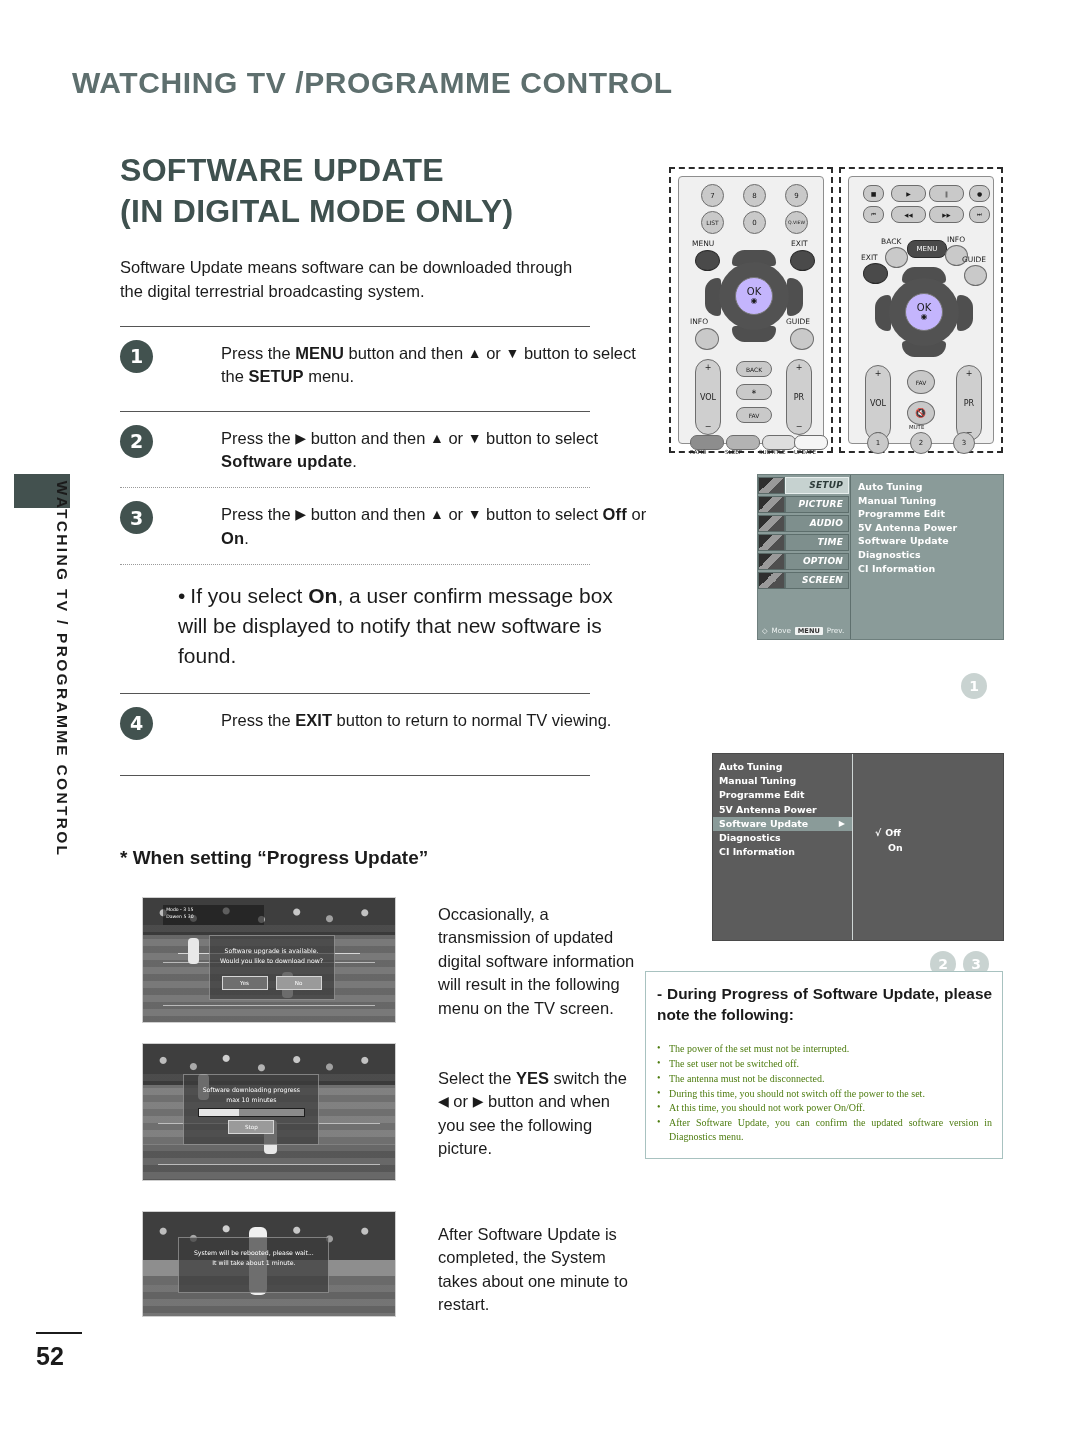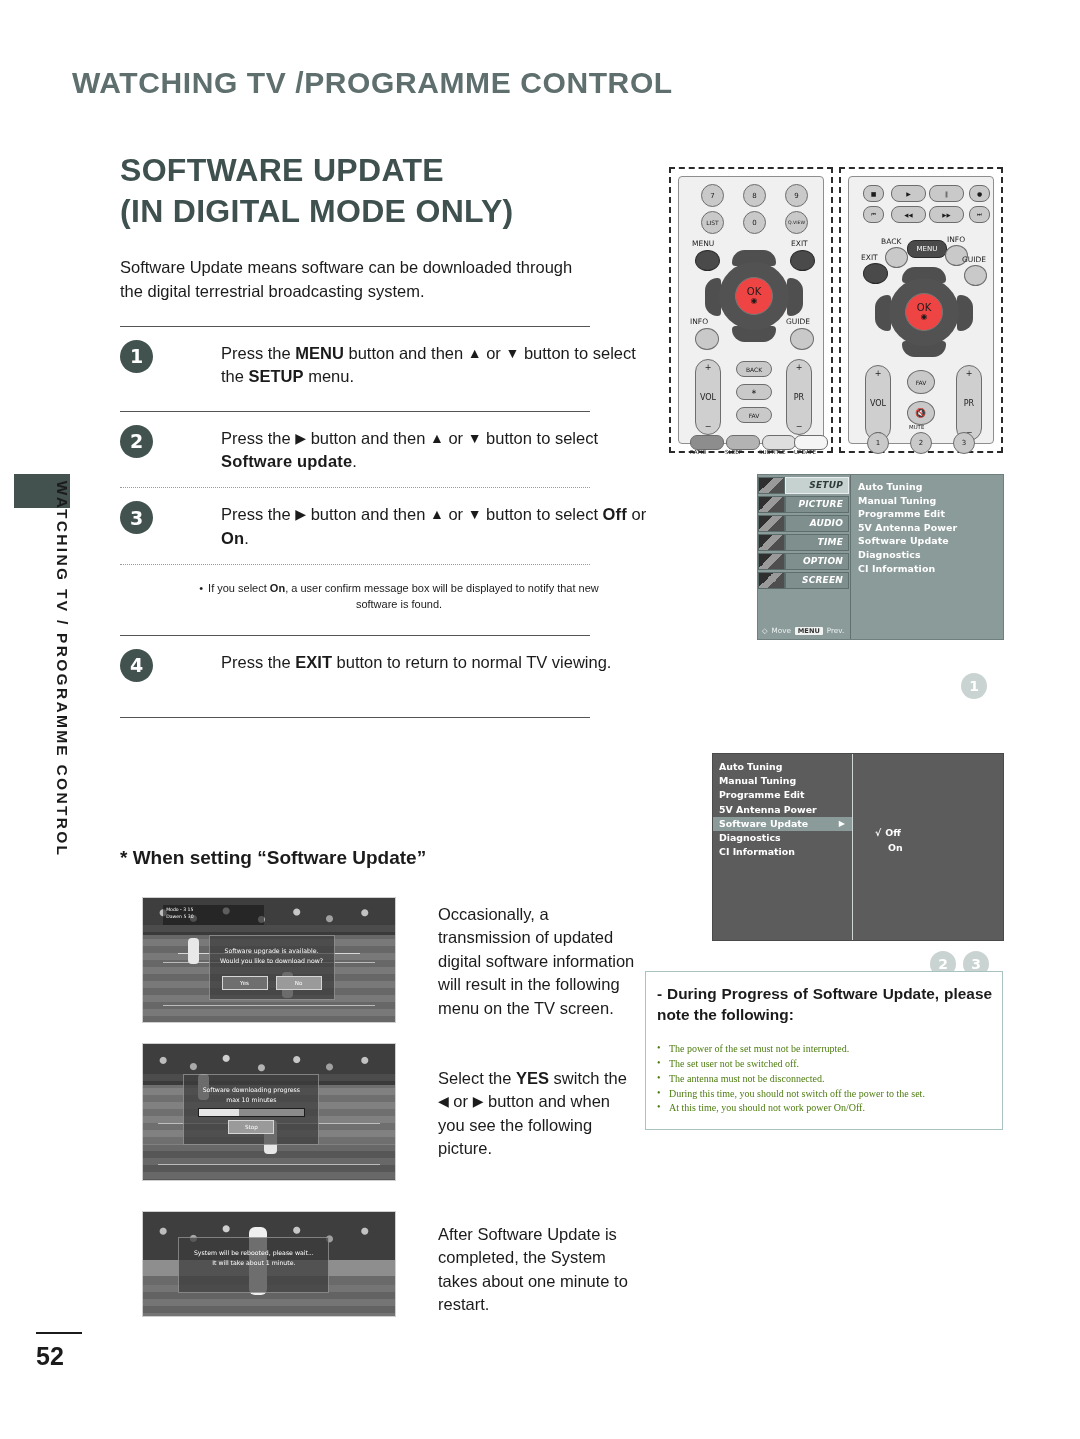--- a/index.html
+++ b/index.html
@@ -50,21 +50,21 @@
   .step{position:relative;padding-left:58px;min-height:44px;margin-top:15px;}
   .step .num{
     position:absolute;left:0;top:-2px;width:33px;height:33px;border-radius:50%;
     background:#42524f;color:#ffffff;font-size:19px;font-weight:700;
     display:flex;align-items:center;justify-content:center;
     font-family:"DejaVu Sans",sans-serif;
   }
   .step .txt{font-size:16.5px;line-height:1.42;width:442px;margin-left:43px;}
   .step .txt b{font-weight:700;}
   .step .txt .bb{font-weight:700;letter-spacing:.2px;}
-  .bullet{margin-top:16px;padding-left:58px;font-size:11px;line-height:1.42;width:442px;text-align:center;}
+  .bullet{margin-top:16px;padding-left:58px;font-size:21px;line-height:1.42;width:442px;}
   .bullet .dot{display:inline-block;margin-right:5px;}
 
   .arrow{font-size:14px;vertical-align:1px;}
 
   
   .subhead{
     position:absolute;left:120px;top:847px;
     font-size:19px;font-weight:700;color:#1b1b1b;white-space:nowrap;
   }
 
@@ -171,21 +171,21 @@
   .rlabel{
     position:absolute;font-size:7.5px;color:#1c1c1c;font-family:"DejaVu Sans",sans-serif;
     white-space:nowrap;
   }
   .dpad{
     position:absolute;width:90px;height:90px;
   }
   .dpad .seg{position:absolute;background:#4f4f4f;}
   .okbtn{
     position:absolute;left:50%;top:50%;transform:translate(-50%,-50%);
-    width:42px;height:42px;border-radius:50%;background:#ef4444;border:1px solid #777;
+    width:42px;height:42px;border-radius:50%;background:#c4b5fd;border:1px solid #777;
     display:flex;flex-direction:column;align-items:center;justify-content:center;
     font-size:10px;color:#1c1c1c;line-height:1;font-family:"DejaVu Sans",sans-serif;
   }
   .volpr{
     position:absolute;width:26px;height:76px;border-radius:13px;background:#cfcfcf;border:1px solid #6d6d6d;
     display:flex;flex-direction:column;align-items:center;justify-content:space-between;
     font-size:8px;color:#1c1c1c;padding:3px 0;box-sizing:border-box;
     font-family:"DejaVu Sans",sans-serif;
   }
   .colorbtn{position:absolute;width:32px;height:13px;border-radius:7px;border:1px solid #6d6d6d;}
@@ -319,21 +319,21 @@
   <hr class="solid">
 
   <div class="step">
     <div class="num">4</div>
     <div class="txt"><span>Press the </span><b>EXIT</b><span> button to return to normal TV viewing.</span></div>
   </div>
 
   <hr class="solid">
 </div>
 
-<div class="subhead">* When setting “Software Update”</div>
+<div class="subhead">* When setting “Progress Update”</div>
 
 <div class="tvrow" style="top:897px;">
   <div class="tvshot tv-a">
     <div class="court"></div>
     <div class="crowd-dots"></div>
     <div class="stripes"></div>
     <div class="courtline" style="left:8%;top:52%;width:84%;height:1px;"></div>
     <div class="courtline" style="left:8%;top:86%;width:84%;height:1px;"></div>
     <div class="net"></div>
     <div class="player" style="left:18%;top:32%;"></div>
@@ -573,17 +573,18 @@
 <div class="marker" style="left:963px;top:951px;">3</div>
 
 <div class="notice">
   <div class="notice-title">- During Progress of Software Update, please note the following:</div>
   <ul>
     <li>The power of the set must not be interrupted.</li>
     <li>The set user not be switched off.</li>
     <li>The antenna must not be disconnected.</li>
     <li class="just">During this time, you should not switch off the power to the set.</li>
     <li class="just">At this time, you should not work power On/Off.</li>
+    <li class="just">After Software Update, you can confirm the updated software version in Diagnostics menu.</li>
   </ul>
 </div>
 
 <div class="foot-rule"></div>
 <div class="pagenum">52</div>
 
 </body></html>

